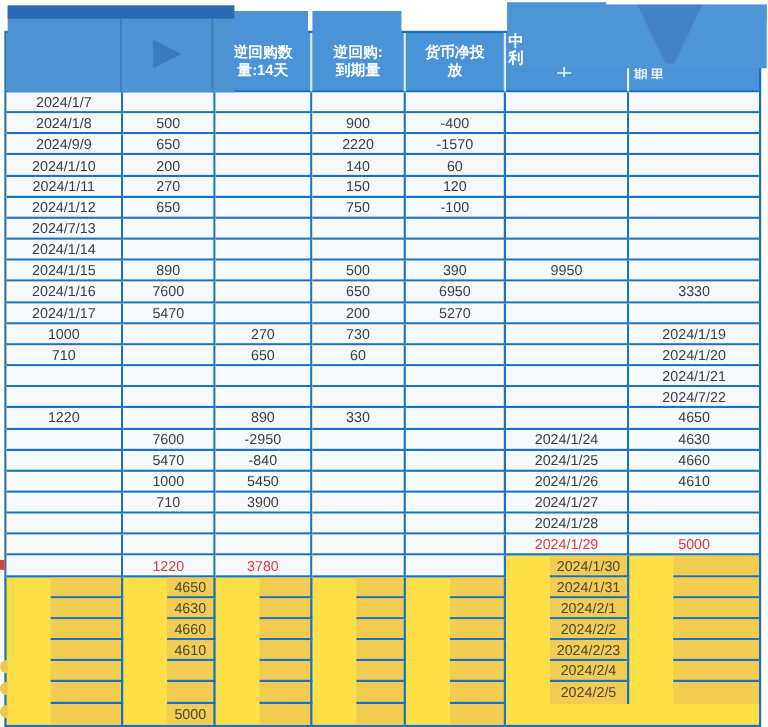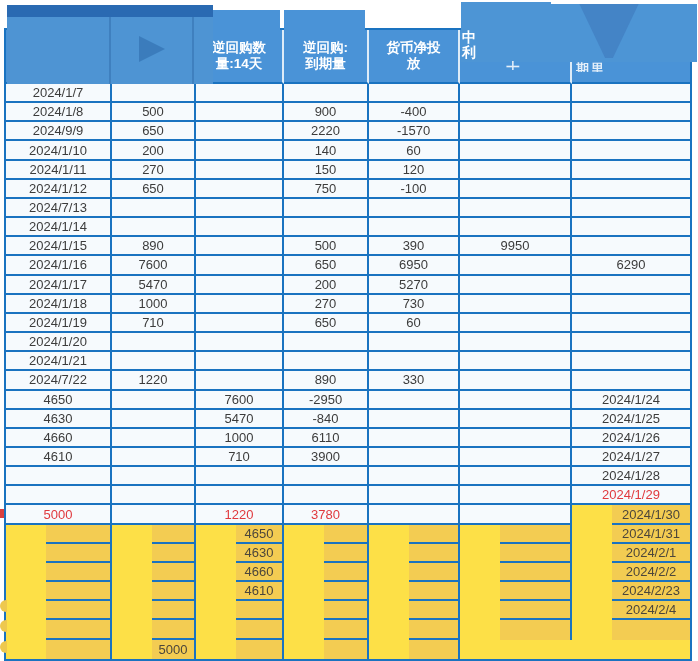--- a/index.html
+++ b/index.html
@@ -149,29 +149,28 @@
     <div class="c normal">500</div>
     <div class="c normal">390</div>
     <div class="c normal">9950</div>
     <div class="c normal"></div>
     <div class="c normal">2024/1/16</div>
     <div class="c normal">7600</div>
     <div class="c normal"></div>
     <div class="c normal">650</div>
     <div class="c normal">6950</div>
     <div class="c normal"></div>
-    <div class="c normal">6290</div>
+    <div class="c normal">3330</div>
     <div class="c normal">2024/1/17</div>
     <div class="c normal">5470</div>
     <div class="c normal"></div>
     <div class="c normal">200</div>
     <div class="c normal">5270</div>
     <div class="c normal"></div>
     <div class="c normal"></div>
-    <div class="c normal">2024/1/18</div>
     <div class="c normal">1000</div>
     <div class="c normal"></div>
     <div class="c normal">270</div>
     <div class="c normal">730</div>
     <div class="c normal"></div>
     <div class="c normal"></div>
     <div class="c normal">2024/1/19</div>
     <div class="c normal">710</div>
     <div class="c normal"></div>
     <div class="c normal">650</div>
@@ -209,21 +208,21 @@
     <div class="c normal">4630</div>
     <div class="c normal"></div>
     <div class="c normal">5470</div>
     <div class="c normal">-840</div>
     <div class="c normal"></div>
     <div class="c normal"></div>
     <div class="c normal">2024/1/25</div>
     <div class="c normal">4660</div>
     <div class="c normal"></div>
     <div class="c normal">1000</div>
-    <div class="c normal">6110</div>
+    <div class="c normal">5450</div>
     <div class="c normal"></div>
     <div class="c normal"></div>
     <div class="c normal">2024/1/26</div>
     <div class="c normal">4610</div>
     <div class="c normal"></div>
     <div class="c normal">710</div>
     <div class="c normal">3900</div>
     <div class="c normal"></div>
     <div class="c normal"></div>
     <div class="c normal">2024/1/27</div>
@@ -282,20 +281,21 @@
     <div class="c yellow"></div>
     <div class="c yellow"></div>
     <div class="c yellow"></div>
     <div class="c yellow">2024/2/4</div>
     <div class="c yellow"></div>
     <div class="c yellow"></div>
     <div class="c yellow"></div>
     <div class="c yellow"></div>
     <div class="c yellow"></div>
     <div class="c yellow"></div>
+    <div class="c yellow">2024/2/5</div>
     <div class="c yellow"></div>
     <div class="c yellow"></div>
     <div class="c yellow">5000</div>
     <div class="c yellow"></div>
     <div class="c yellow"></div>
     <div class="c yellow"></div>
   </div>
 
 <div class="raised r3"></div>
 <div class="raised r4"></div>

